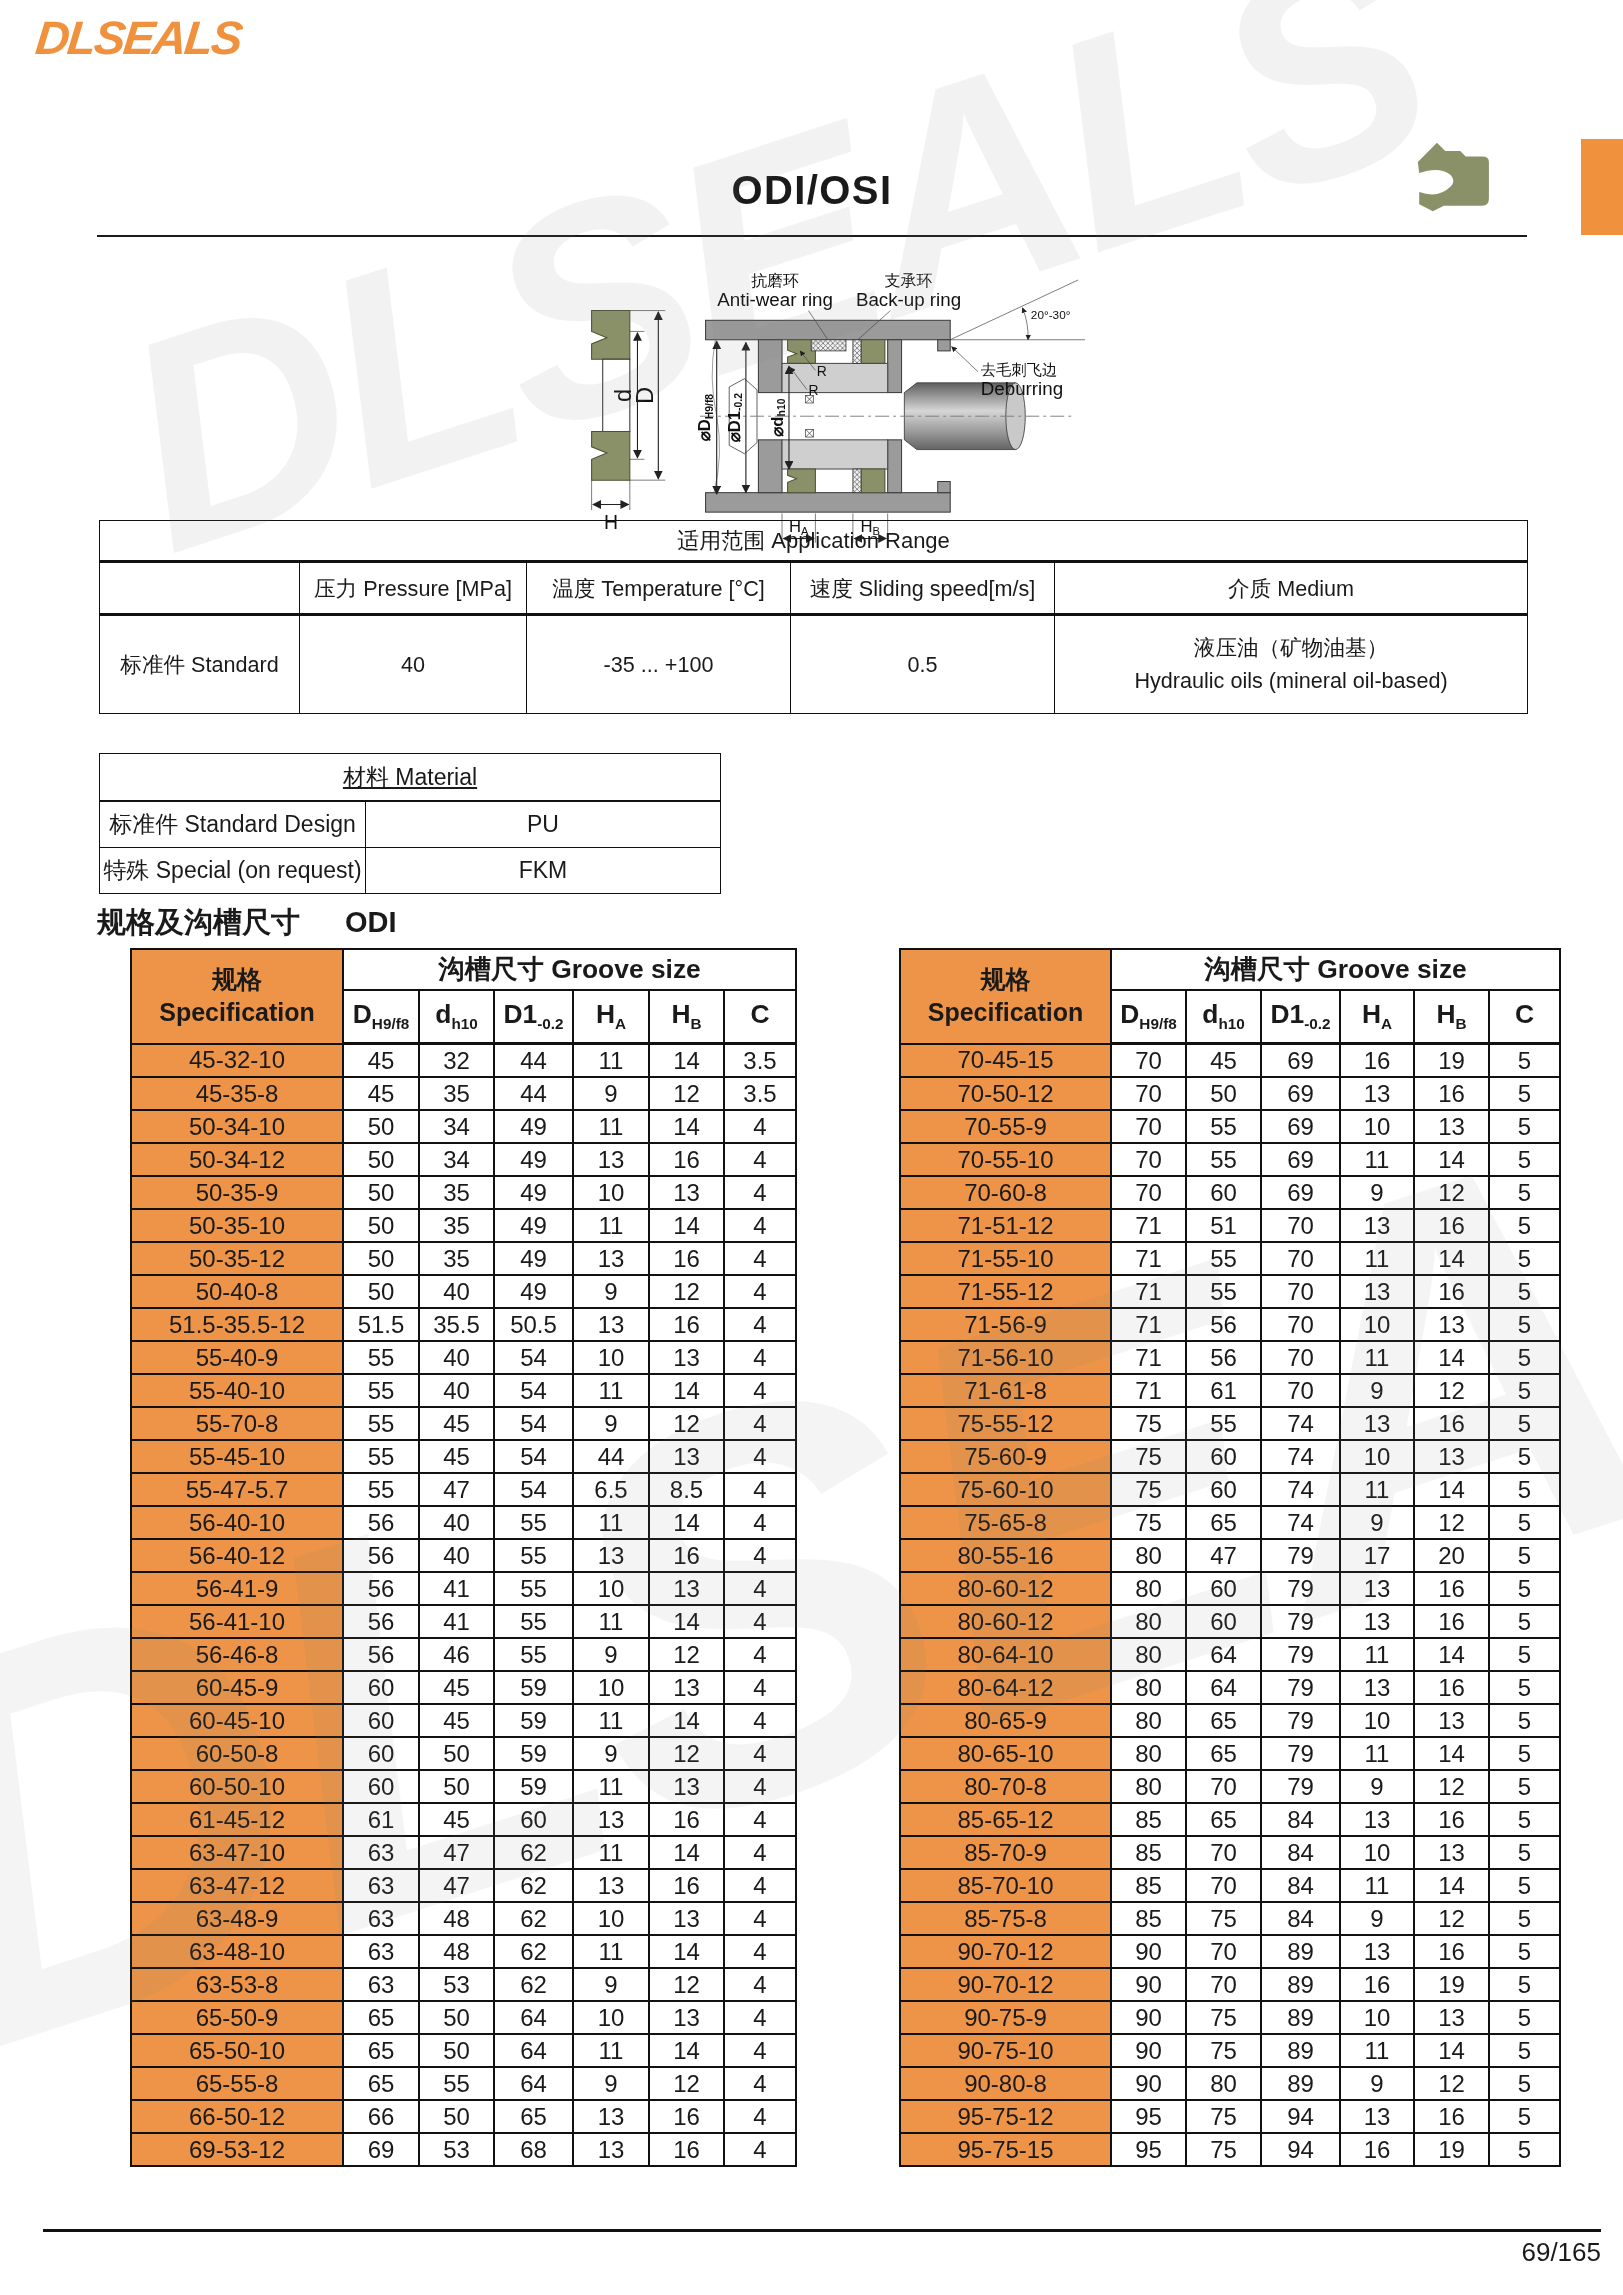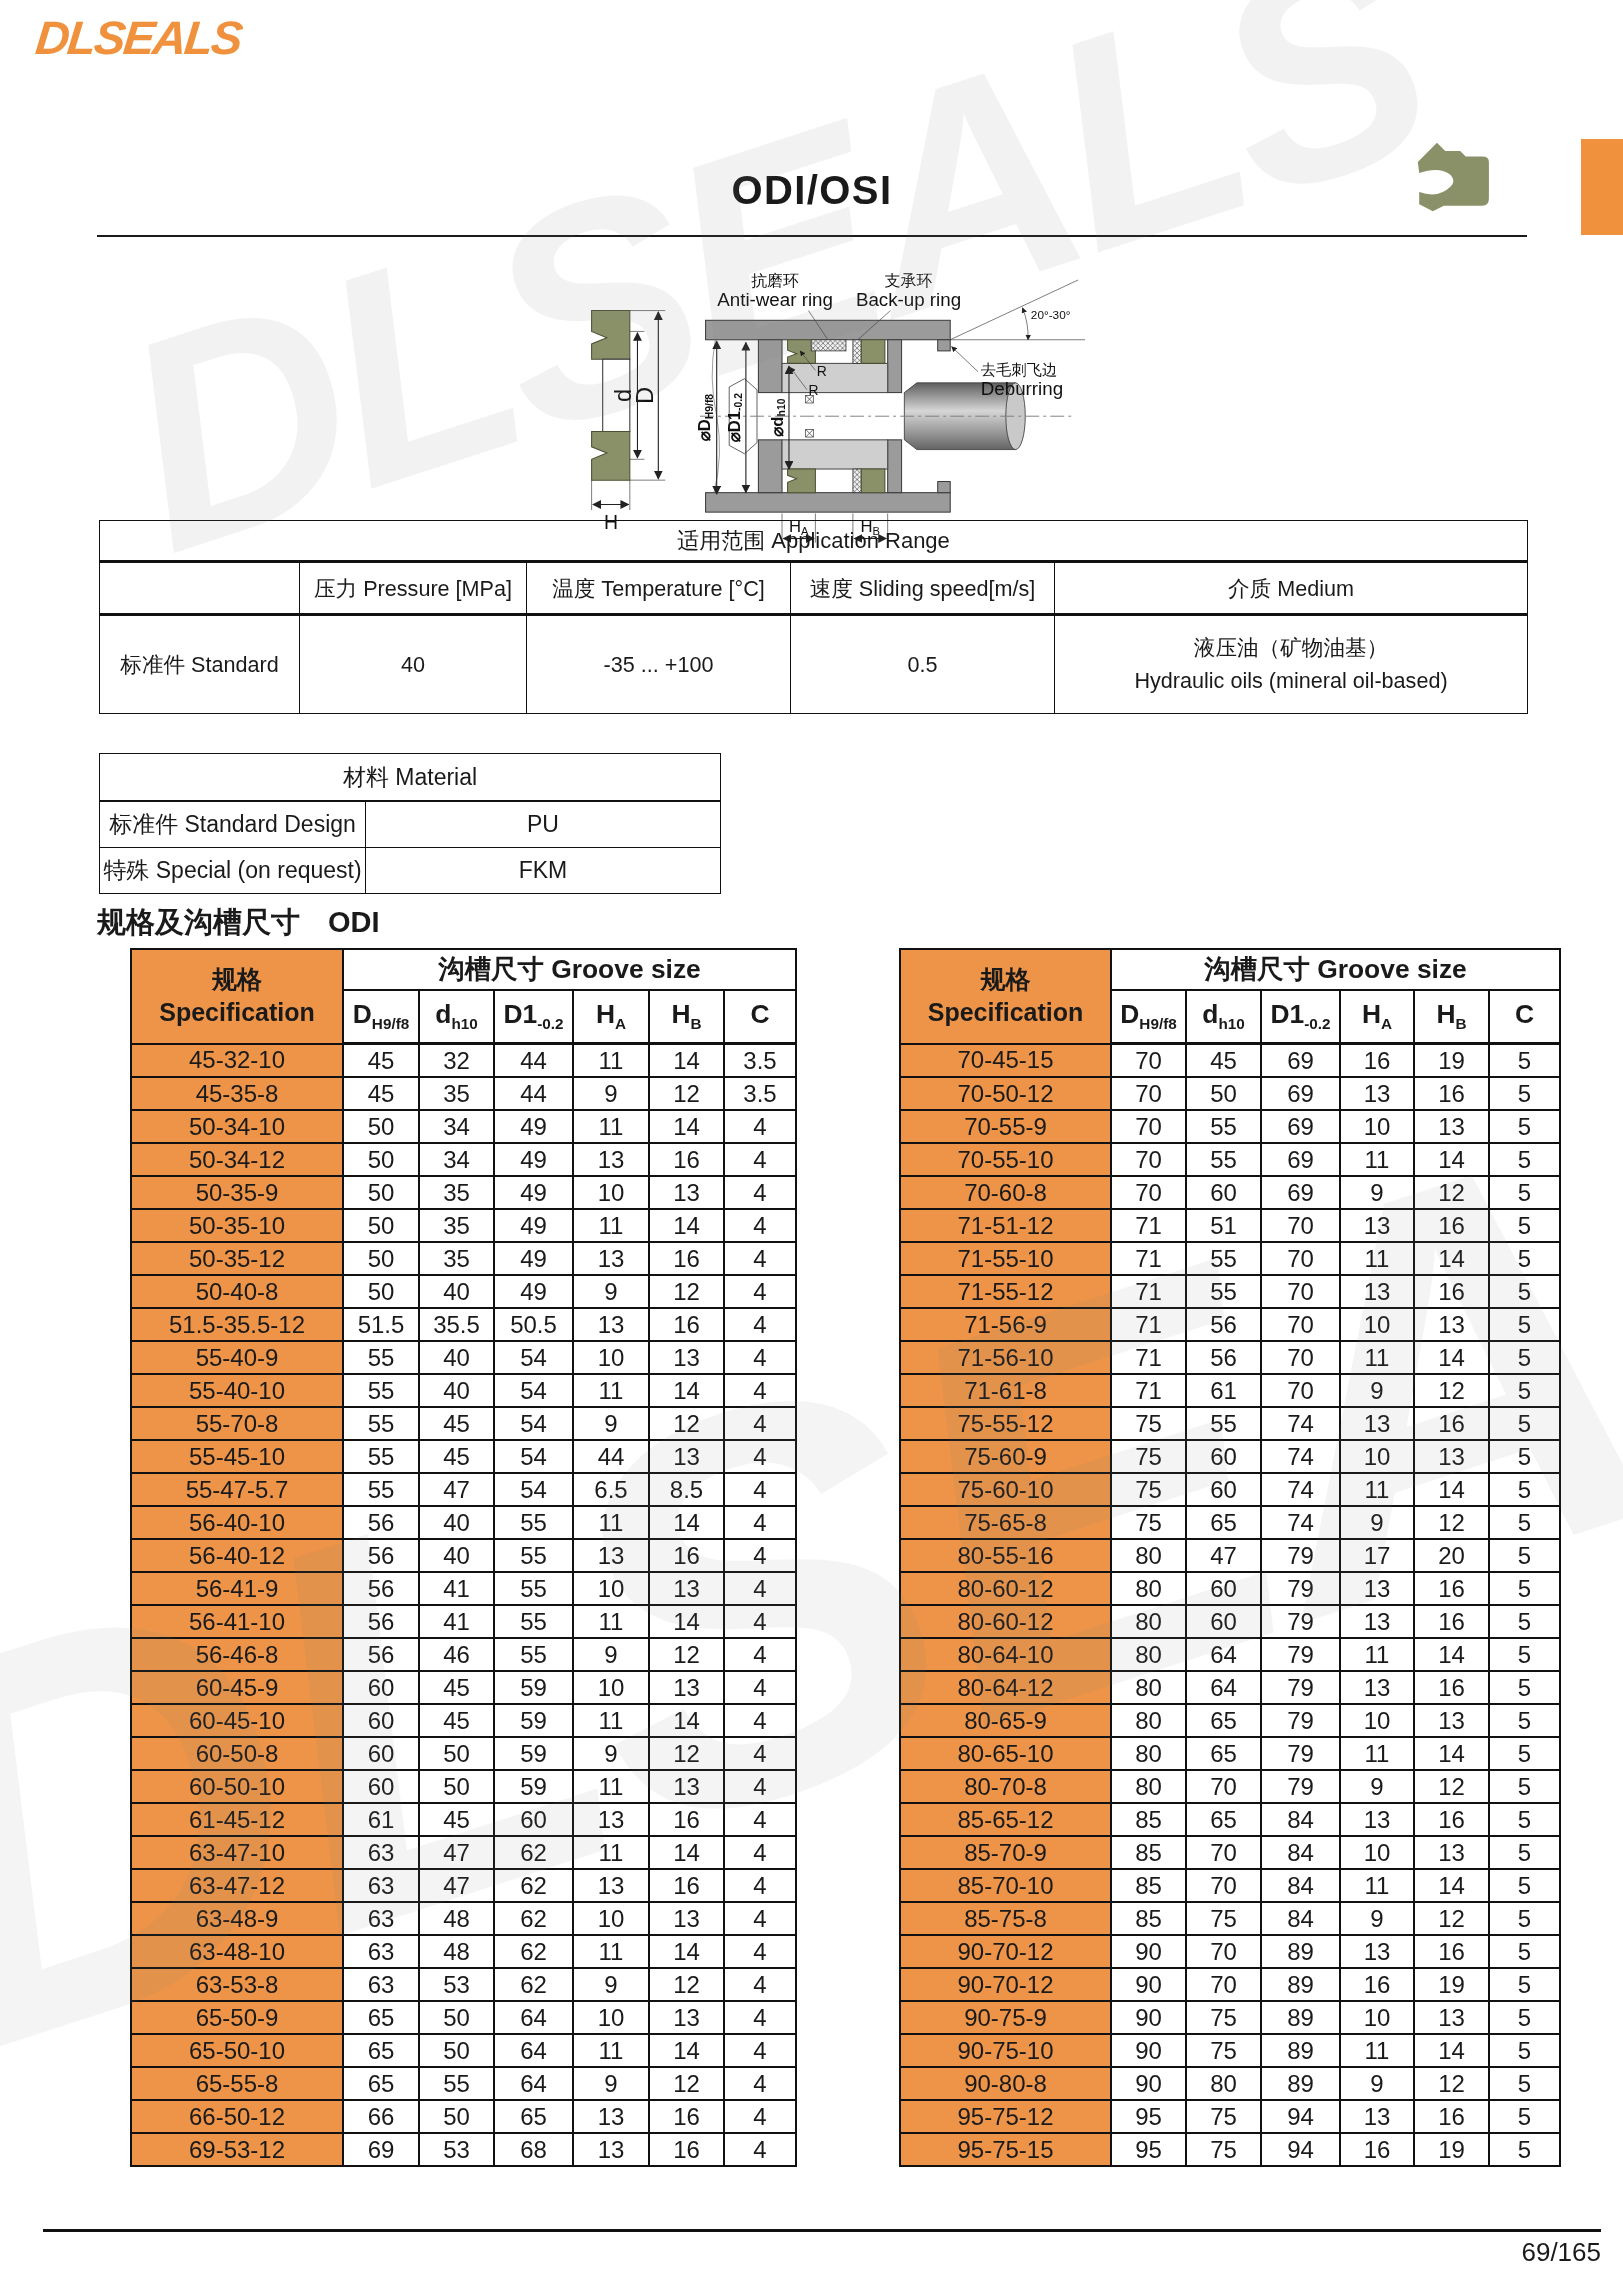--- a/index.html
+++ b/index.html
@@ -39,26 +39,26 @@
   
   .app-table{position:absolute;left:99px;top:520px;width:1429px;font-size:21.6px;padding-left:26px;}
   .app-table td,.app-table th{border-width:1.4px;}
   .app-table tr.t-row th{height:39px;font-size:22px;border-bottom:3.5px solid #111;}
   .app-table tr.h-row th{height:50px;border-bottom:3.5px solid #111;}
   .app-table tr.d-row td{height:97px;}
   .app-table .med{line-height:1.5;}
 
   
   .mat-table{position:absolute;left:99px;top:753px;width:621px;font-size:23px;}
-  .mat-table tr.t-row th{height:46px;font-size:23px;border-bottom:2.8px solid #111;}
+  .mat-table tr.t-row th{height:46px;font-size:23px;border-bottom:2.8px solid #111;text-decoration:underline;}
   .mat-table td{height:45px;}
 
   
   .section-label{position:absolute;left:97px;top:903px;font-size:29px;font-weight:bold;z-index:3;}
-  .section-label .type{margin-left:28px;}
+  .section-label .type{margin-left:45px;}
 
   
   .spec-table{position:absolute;top:948px;font-size:24px;margin-left:32px;}
   .spec-left{left:98px;width:665px;}
   .spec-right{left:867px;width:659px;}
   .spec-table td,.spec-table th{border:2.1px solid #111;}
   .spec-table th.groove{height:39px;font-size:26.4px;font-weight:bold;background:#fff;}
   .spec-table th.spec-h{background:#ED9448;font-size:25px;font-weight:600;line-height:1.35;}
   .spec-table tr.cols th{height:51px;background:#fff;font-size:26.4px;font-weight:bold;
                          border-bottom:3.5px solid #111;}

